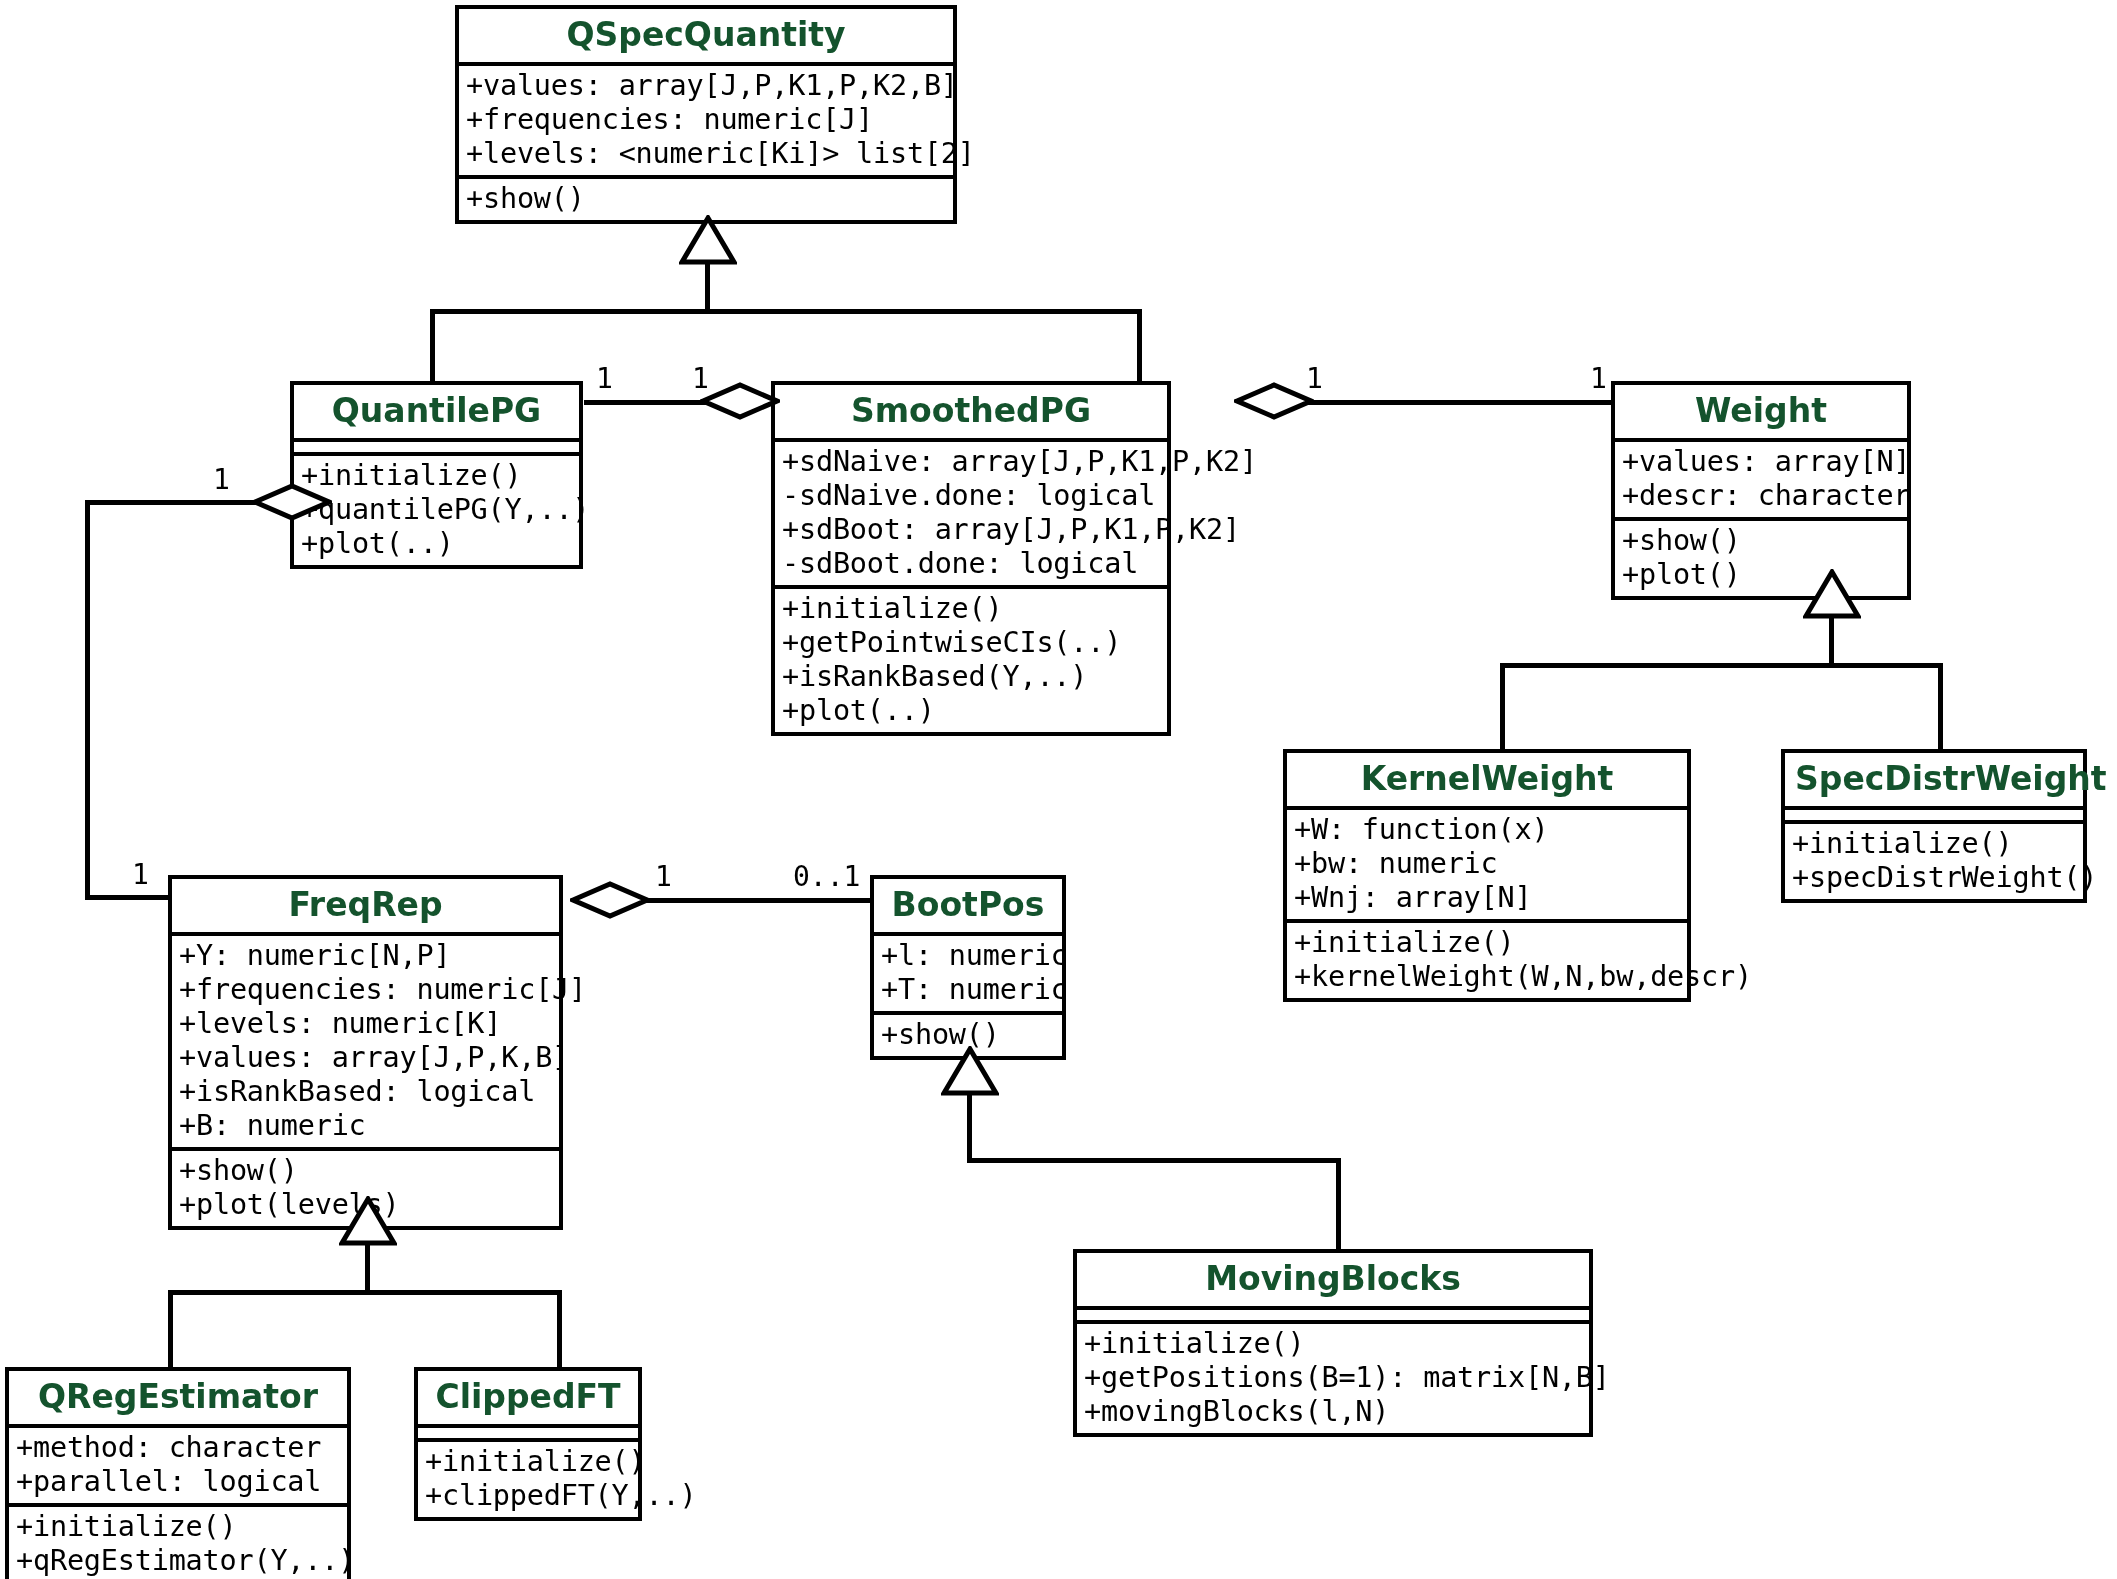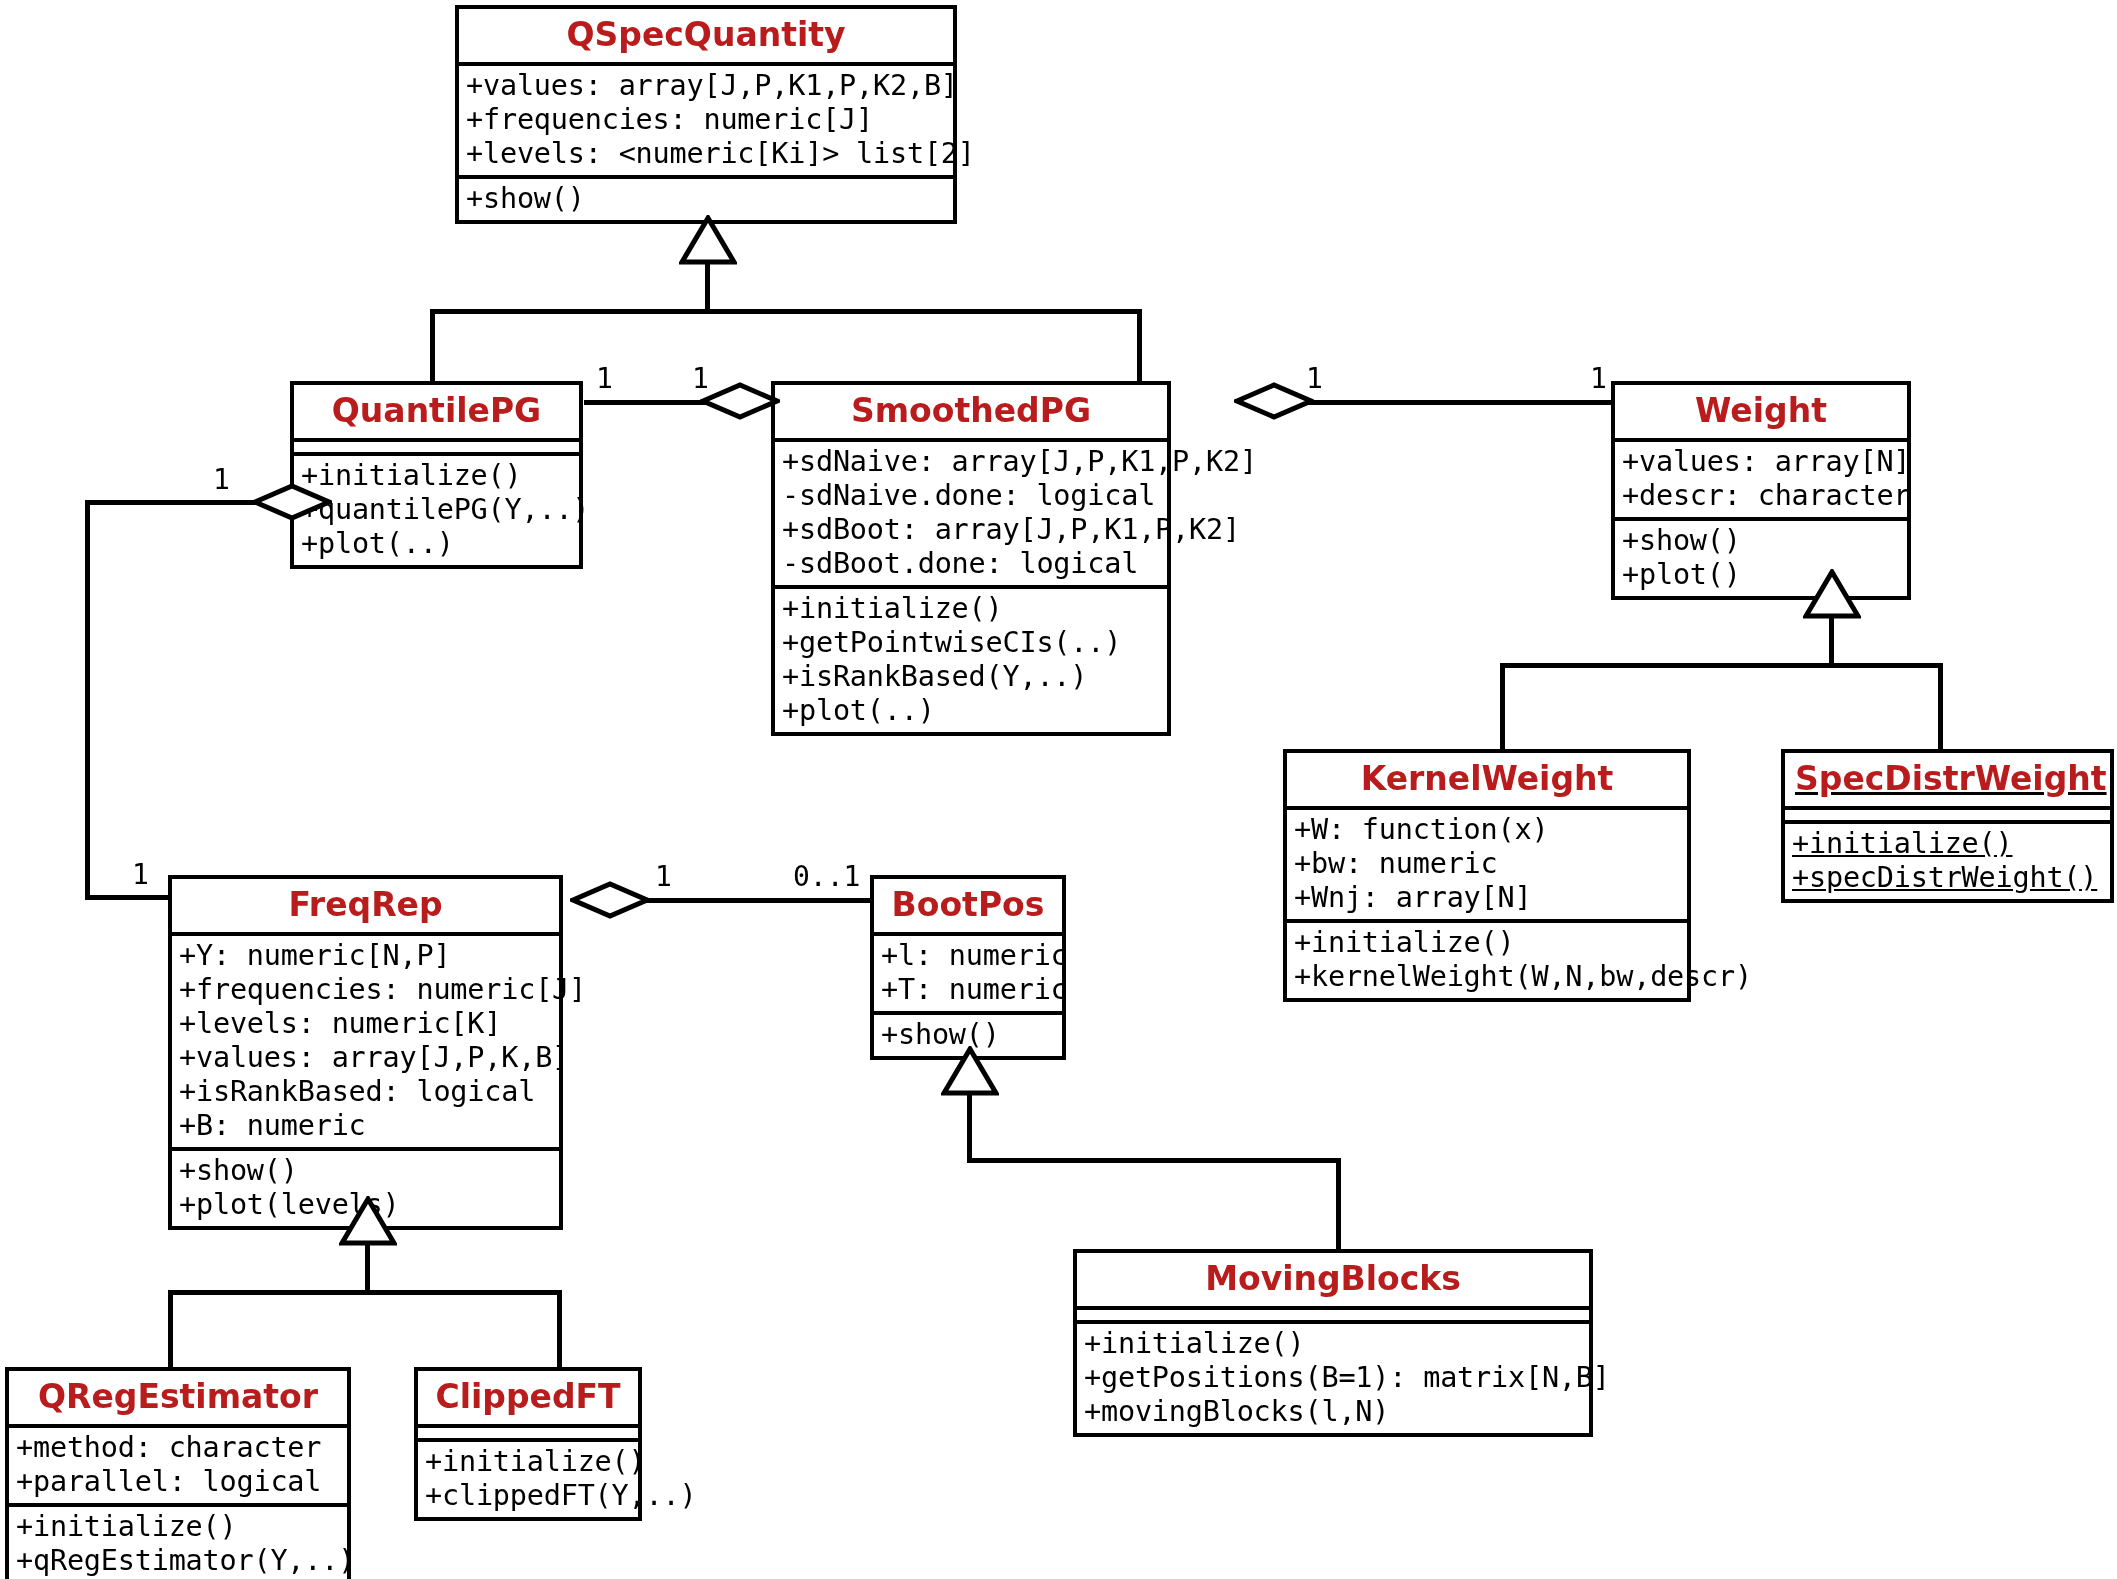--- a/index.html
+++ b/index.html
@@ -23,21 +23,21 @@
     background: #ffffff;
     z-index: 5;
   }
   .uml-title {
     text-align: center;
     font-family: "DejaVu Sans", "Liberation Sans", sans-serif;
     font-weight: bold;
     font-size: 33px;
     line-height: 1.0;
     padding: 9px 10px 11px 10px;
-    color: #b91c1c;
+    color: #14532d;
     white-space: nowrap;
   }
   .uml-sep {
     height: 0;
     border-top: 4px solid #000000;
   }
   .uml-compartment {
     padding: 3px 0px 4px 0px;
   }
   .uml-compartment.empty {
@@ -233,21 +233,21 @@
       <div class="uml-row">+bw: numeric</div>
       <div class="uml-row">+Wnj: array[N]</div>
     </div>
     <div class="uml-sep"></div>
     <div class="uml-compartment">
       <div class="uml-row">+initialize()</div>
       <div class="uml-row">+kernelWeight(W,N,bw,descr)</div>
     </div>
   </div>
 
-  <div class="uml-class" style="left:1781px; top:749px; width:333px;text-decoration:underline;">
+  <div class="uml-class" style="left:1781px; top:749px; width:306px;">
     <div class="uml-title">SpecDistrWeight</div>
     <div class="uml-sep"></div>
     <div class="uml-compartment empty"></div>
     <div class="uml-sep"></div>
     <div class="uml-compartment">
       <div class="uml-row">+initialize()</div>
       <div class="uml-row">+specDistrWeight()</div>
     </div>
   </div>
 

